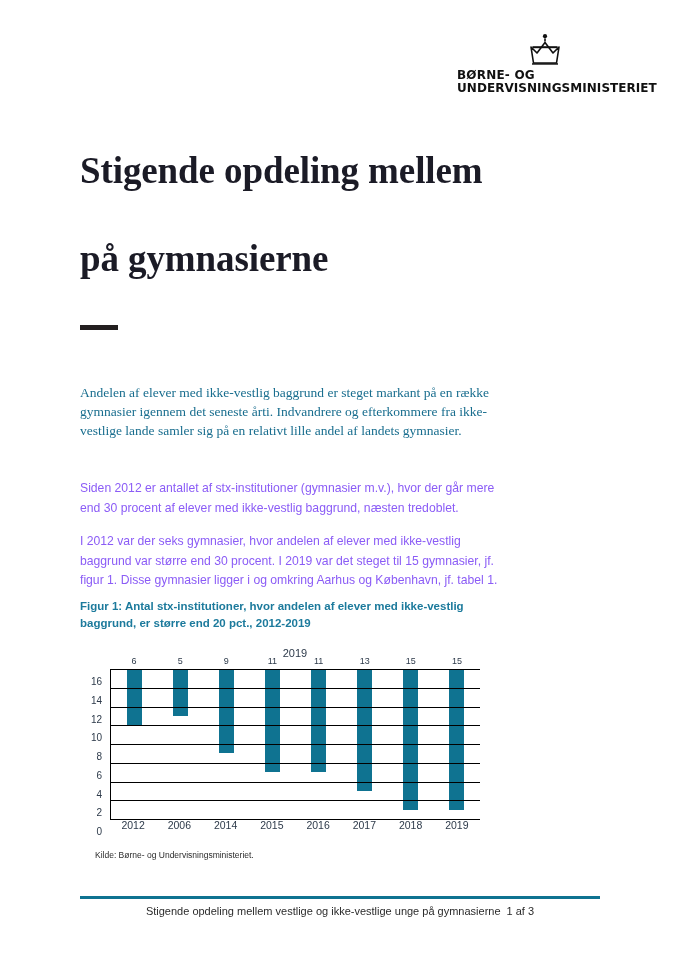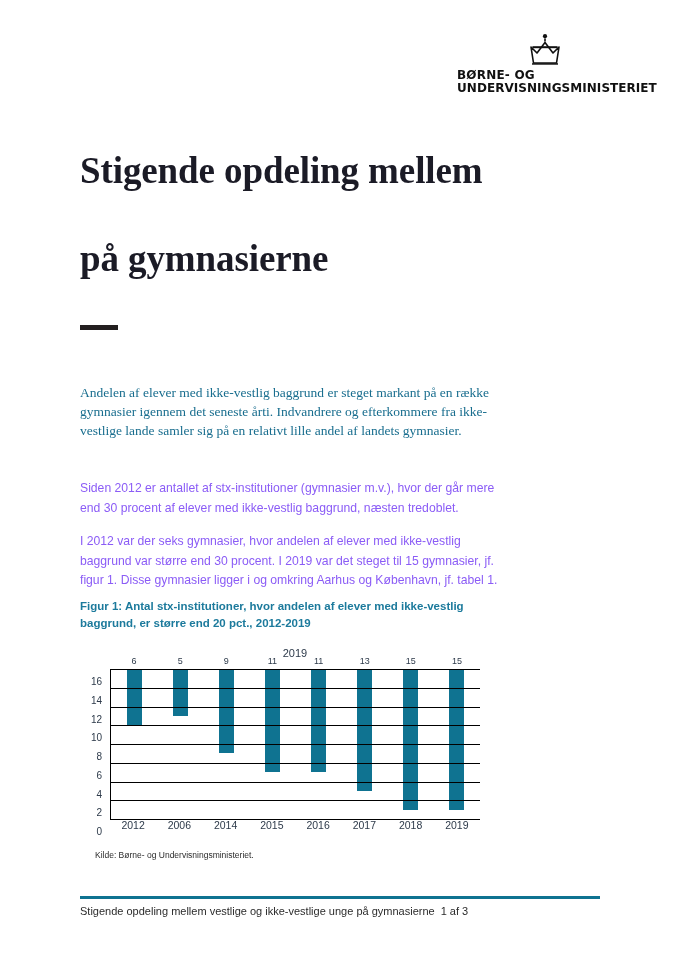--- a/index.html
+++ b/index.html
@@ -236,21 +236,21 @@
     top: 896px;
     width: 520px;
     height: 3px;
     background: #0f7391;
   }
   .footer-text {
     position: absolute;
     left: 80px;
     top: 905px;
     width: 520px;
-    text-align: left;
+    text-align: center;
     font-family: "Liberation Sans", sans-serif;
     font-size: 11px;
     color: #2b2b2b;
   }
   .footer-text .pagenum { margin-left: 6px; }
 </style>
 </head>
 <body>
 
 <div class="logo-block">

